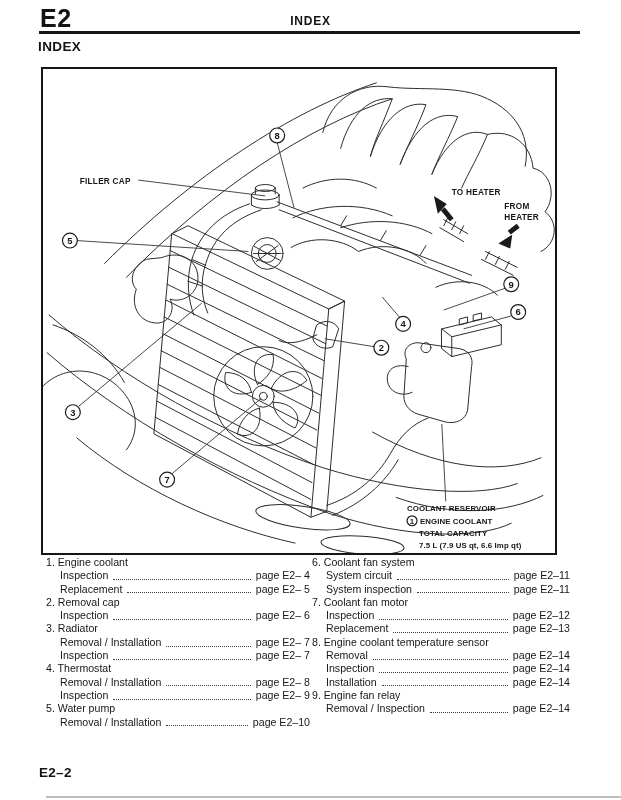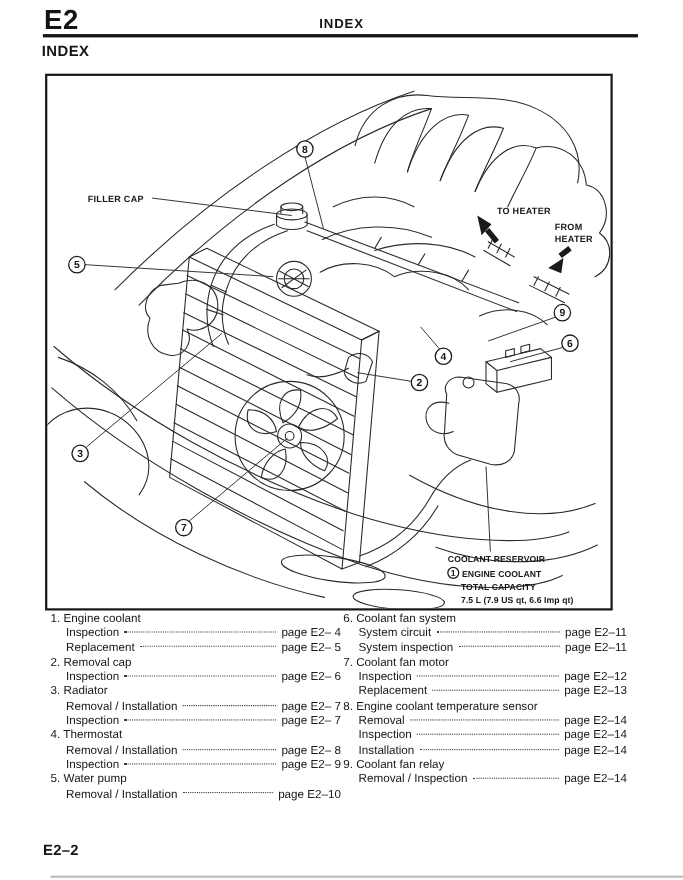--- a/index.html
+++ b/index.html
@@ -21,21 +21,21 @@
   .co{font-size:9.5px;font-weight:700;fill:#161616}
   .lab{font-size:8.3px;font-weight:700;letter-spacing:.25px;fill:#161616}
   .note{font-size:7.9px;font-weight:700;letter-spacing:.1px;fill:#161616}
 
   
   .index{position:absolute;left:46px;top:556px;width:524px;display:flex;gap:2px;
          font-size:10.6px;line-height:13.3px;color:#161616}
   .idx-col-left{width:264px}
   .idx-col-right{width:258px}
   .idx-title{white-space:nowrap}
-  .idx-entry{display:flex;align-items:center;padding-left:14px}
+  .idx-entry{display:flex;align-items:flex-end;padding-left:14px}
   .idx-entry .lbl{white-space:nowrap}
   .idx-entry .leader{flex:1;min-width:12px;border-bottom:1.8px dotted #3c3c3c;margin:0 5px 2.5px}
   .idx-entry .pg{white-space:nowrap}
 
   .footer{position:absolute;left:39px;top:765px;font-size:13.5px;font-weight:700;letter-spacing:.3px}
   .scan-line{position:absolute;left:46px;top:796px;width:575px;height:2px;background:#bdbdbd}
 </style>
 </head>
 <body>
 
@@ -335,21 +335,21 @@
 
   <div class="idx-entry">
     <span class="lbl">Installation</span>
     <span class="leader"></span>
     <span class="pg">page E2–14</span>
   </div>
 </div>
   </div>
 
   <div class="idx-item">
-    <div class="idx-title"><span class="idx-num">9.</span> <span class="idx-title-text">Coolant fan relay</span></div>
+    <div class="idx-title"><span class="idx-num">9.</span> <span class="idx-title-text">Engine fan relay</span></div>
     <div class="entries">
   <div class="idx-entry">
     <span class="lbl">Removal / Inspection</span>
     <span class="leader"></span>
     <span class="pg">page E2–14</span>
   </div>
 </div>
   </div>
 </div>
 </div>

